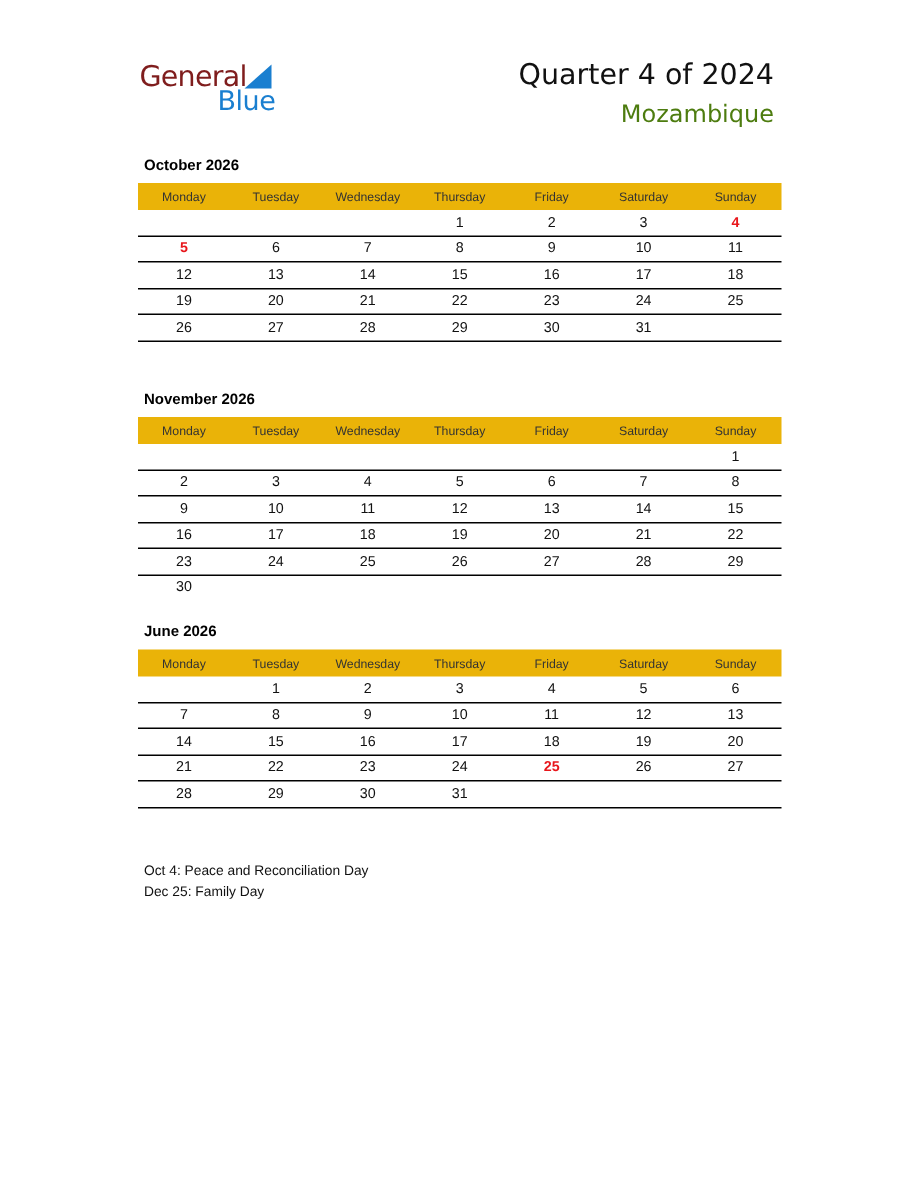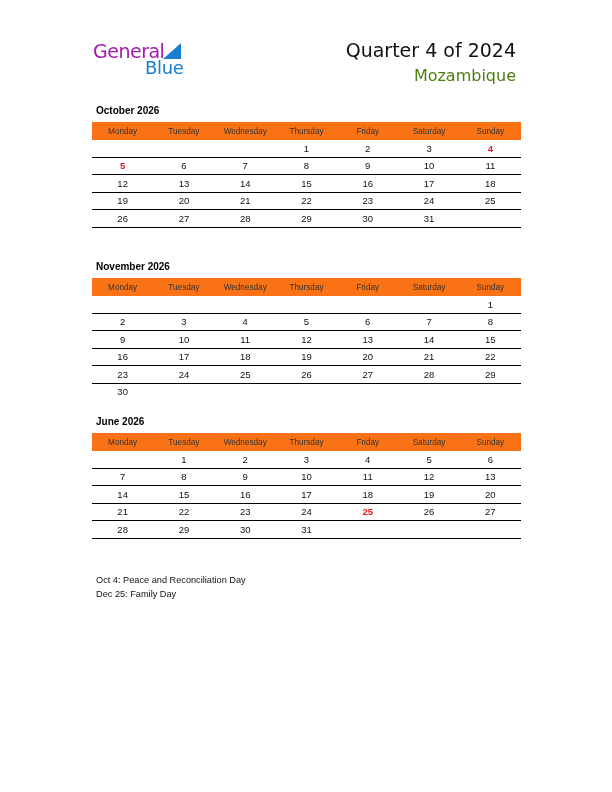--- a/index.html
+++ b/index.html
@@ -1,28 +1,28 @@
 <!DOCTYPE html>
 <html><head>
   <meta charset="utf-8">
   <style>
     html, body { margin: 0; padding: 0; background: #ffffff; }
     body { width: 612px; height: 792px; position: relative; overflow: hidden;
       font-family: "DejaVu Sans", "Liberation Sans", sans-serif; color: #000; }
     .logo { position: absolute; left: 93px; top: 40px; width: 100px; height: 40px; }
-    .logo-general { position: absolute; left: 0; top: 0; font-size: 19px; color: #a21caf; letter-spacing: -0.5px; line-height: 22px; }
+    .logo-general { position: absolute; left: 0; top: 0; font-size: 19px; color: #7f1d1d; letter-spacing: -0.5px; line-height: 22px; }
     .logo-blue { position: absolute; left: 52px; top: 17px; font-size: 18px; color: #1a7fd0; letter-spacing: -0.3px; line-height: 22px; }
     .logo-tri { position: absolute; left: 70px; top: 3px; width: 0; height: 0;
       border-bottom: 16px solid #1a7fd0; border-left: 18px solid transparent; }
     .qtitle { position: absolute; right: 96px; top: 38px; font-size: 19px; line-height: 24px; color: #111; text-align: right; white-space: nowrap; }
     .country { position: absolute; right: 96px; top: 66px; font-size: 16px; line-height: 20px; color: #4d7c0f; text-align: right; white-space: nowrap; }
 
     .month { position: absolute; left: 92px; width: 429px; }
     .month-title { font-family: "Liberation Sans", sans-serif; font-weight: bold; font-size: 10px; line-height: 16px; margin-left: 4px; height: 18px; }
-    .hdr { display: flex; background: #f97316; height: 18px; align-items: center; margin-top: 1px; }
+    .hdr { display: flex; background: #eab308; height: 18px; align-items: center; margin-top: 1px; }
     .hdr div { flex: 1; text-align: center; font-size: 8.2px; color: #333; font-family: "Liberation Sans", sans-serif; }
     .row { display: flex; height: 16.5px; align-items: center; border-bottom: 1.3px solid #000; }
     .row.noline { border-bottom: none; }
     .row div { flex: 1; text-align: center; font-size: 9.5px; color: #111; font-family: "Liberation Sans", sans-serif; }
     .row div.hol { color: #e8161b; font-weight: bold; }
 
     .holidays { position: absolute; left: 96px; top: 573px; font-family: "Liberation Sans", sans-serif; font-size: 9.2px; color: #111; line-height: 14px; }
   </style>
 </head>
 <body>

